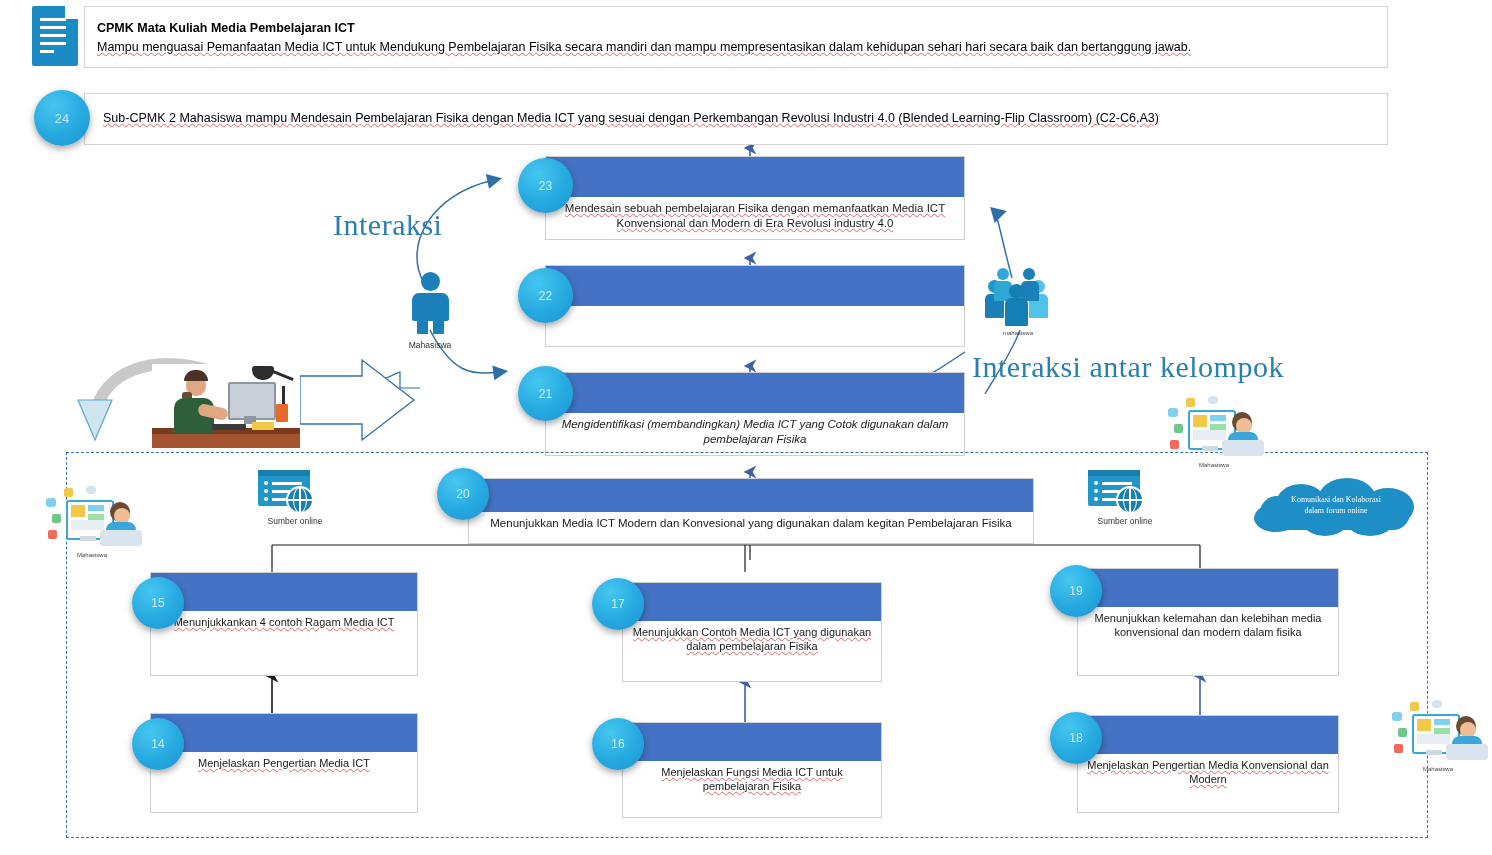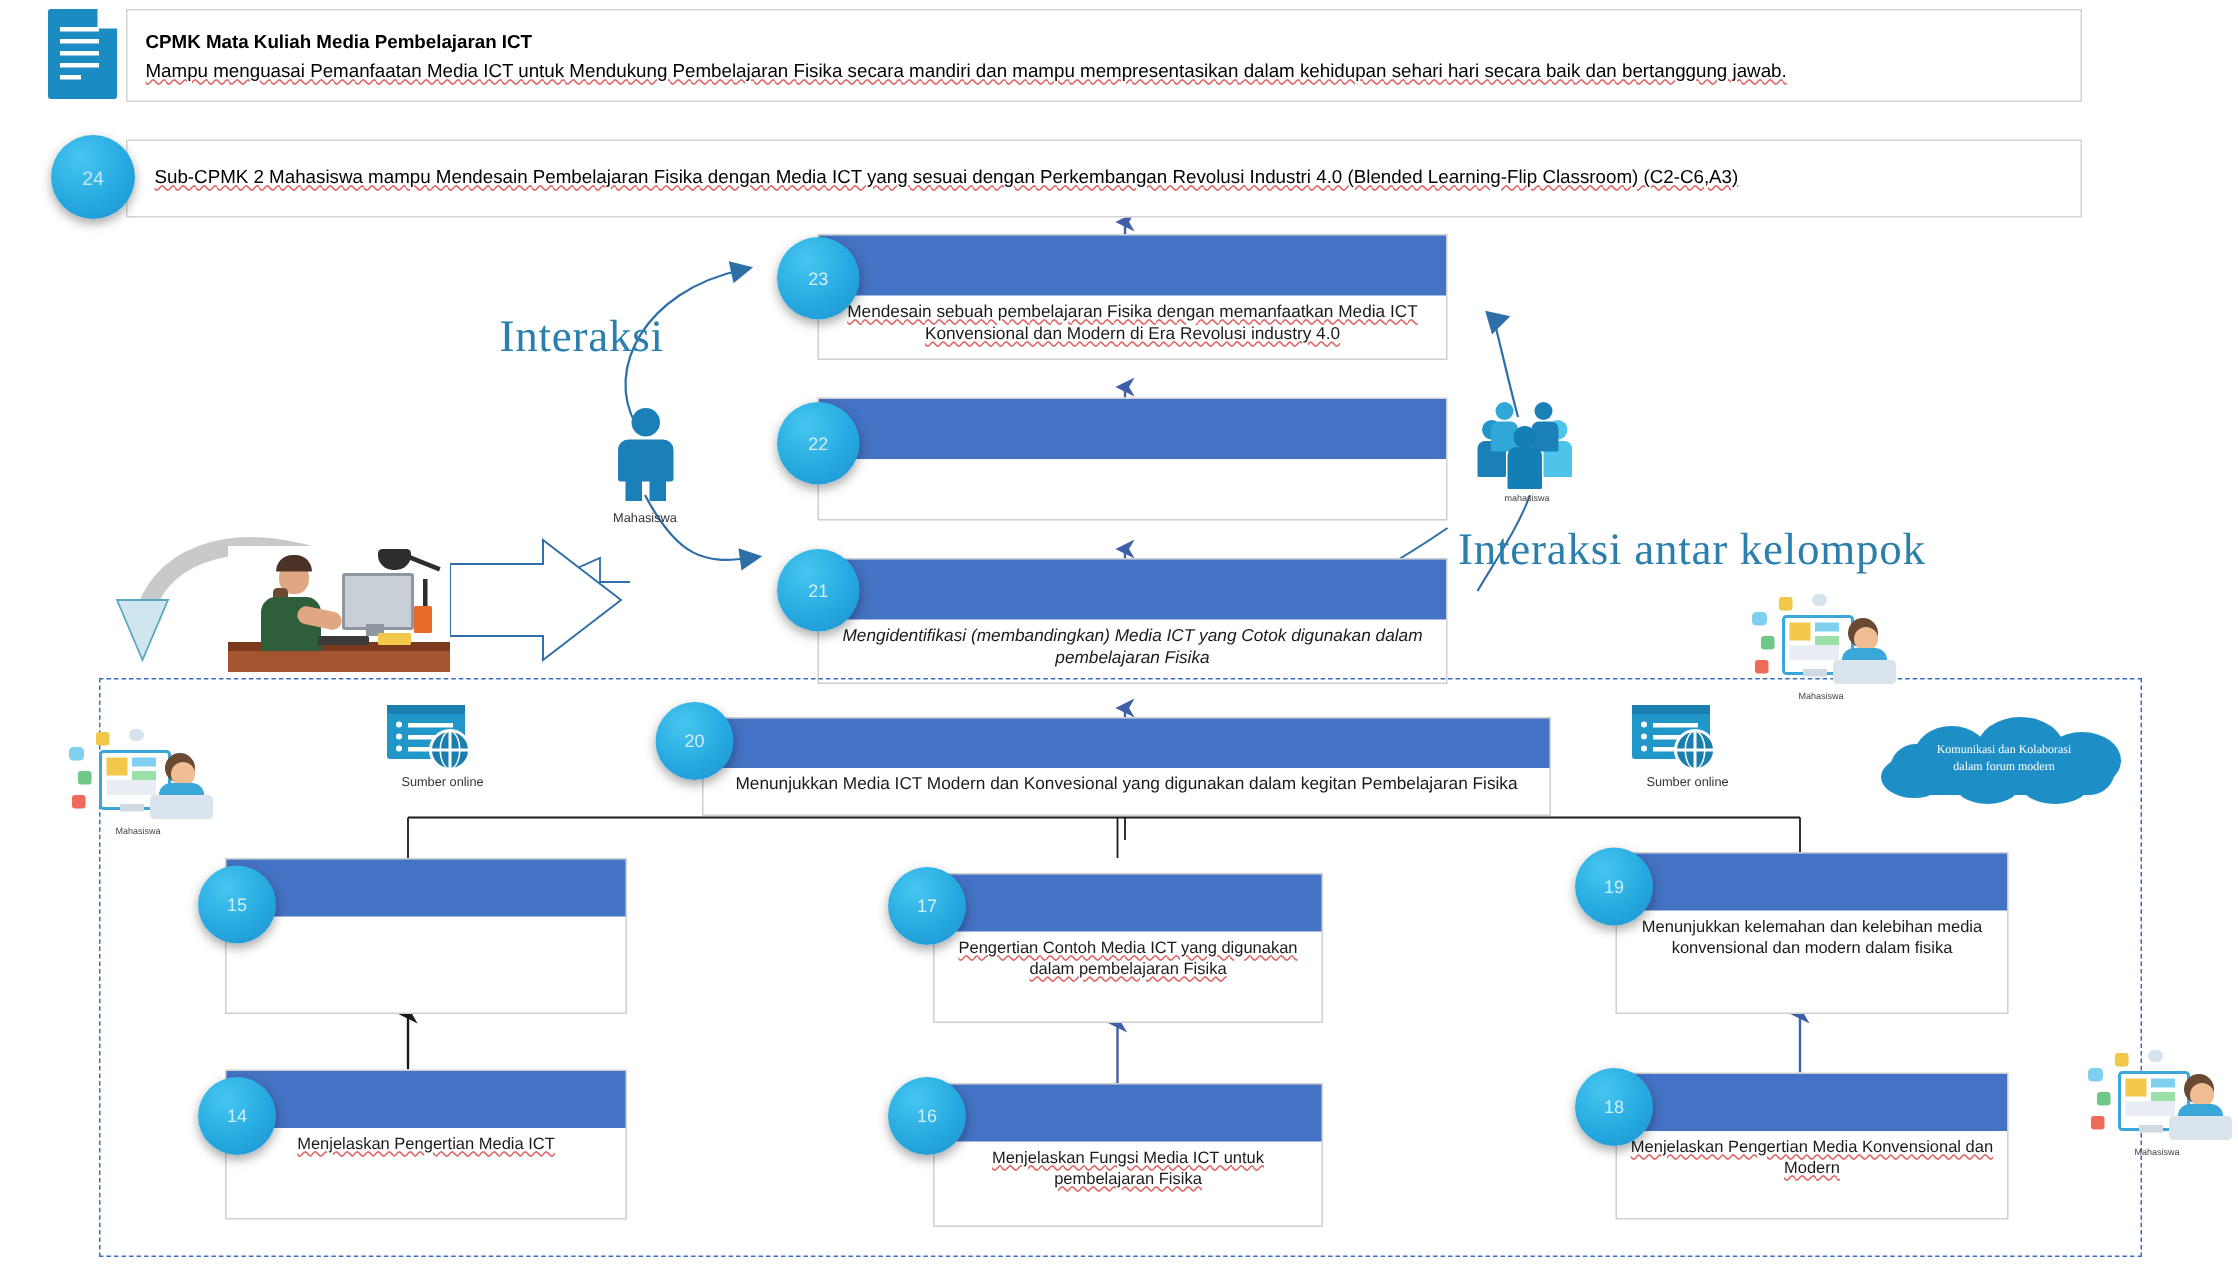--- a/index.html
+++ b/index.html
@@ -149,36 +149,37 @@
   <div class="txt" style="height:33px;">Menunjukkan Media ICT Modern dan Konvesional  yang digunakan dalam kegitan Pembelajaran Fisika</div>
 </div>
 <div class="badge" style="left:437px;top:468px;width:52px;height:52px;">
   <span>20</span>
 </div>
 
 <div class="dashed" style="left:66px;top:452px;width:1362px;height:386px;"></div>
 
 <div class="node small" style="left:150px;top:572px;width:268px;height:104px;">
   <div class="band" style="height:38px;"></div>
+  <div class="txt wavy" style="height:64px;">Menunjukkankan 4 contoh Ragam Media ICT</div>
 </div>
 <div class="badge" style="left:132px;top:577px;width:52px;height:52px;">
   <span>15</span>
 </div>
 
 <div class="node small" style="left:150px;top:713px;width:268px;height:100px;">
   <div class="band" style="height:38px;"></div>
   <div class="txt wavy" style="height:60px;">Menjelaskan Pengertian Media ICT</div>
 </div>
 <div class="badge" style="left:132px;top:718px;width:52px;height:52px;">
   <span>14</span>
 </div>
 
 <div class="node small" style="left:622px;top:582px;width:260px;height:100px;">
   <div class="band" style="height:38px;"></div>
-  <div class="txt wavy" style="height:60px;">Pengertian Contoh Media ICT yang digunakan dalam pembelajaran Fisika</div>
+  <div class="txt wavy" style="height:60px;">Menunjukkan Contoh Media ICT yang digunakan dalam pembelajaran Fisika</div>
 </div>
 <div class="badge" style="left:592px;top:578px;width:52px;height:52px;">
   <span>17</span>
 </div>
 
 <div class="node small" style="left:622px;top:722px;width:260px;height:96px;">
   <div class="band" style="height:38px;"></div>
   <div class="txt wavy" style="height:56px;">Menjelaskan Fungsi Media ICT untuk pembelajaran Fisika</div>
 </div>
 <div class="badge" style="left:592px;top:718px;width:52px;height:52px;">
@@ -340,13 +341,13 @@
 <div class="abs" style="left:1246px;top:478px;width:180px;height:62px;">
   <div style="position:absolute;left:14px;top:18px;width:150px;height:34px;border-radius:18px;background:#1e8ec6;"></div>
   <div style="position:absolute;left:8px;top:26px;width:44px;height:28px;border-radius:50%;background:#1e8ec6;"></div>
   <div style="position:absolute;left:30px;top:6px;width:50px;height:40px;border-radius:50%;background:#1e8ec6;"></div>
   <div style="position:absolute;left:72px;top:0px;width:58px;height:42px;border-radius:50%;background:#1e8ec6;"></div>
   <div style="position:absolute;left:116px;top:10px;width:52px;height:38px;border-radius:50%;background:#1e8ec6;"></div>
   <div style="position:absolute;left:56px;top:28px;width:46px;height:30px;border-radius:50%;background:#1e8ec6;"></div>
   <div style="position:absolute;left:100px;top:28px;width:48px;height:30px;border-radius:50%;background:#1e8ec6;"></div>
 </div>
 <div class="cloud-txt" style="left:1256px;top:494px;">Komunikasi dan Kolaborasi</div>
-<div class="cloud-txt" style="left:1256px;top:505px;">dalam forum modern</div>
+<div class="cloud-txt" style="left:1256px;top:505px;">dalam forum online</div>
 
 </body></html>

